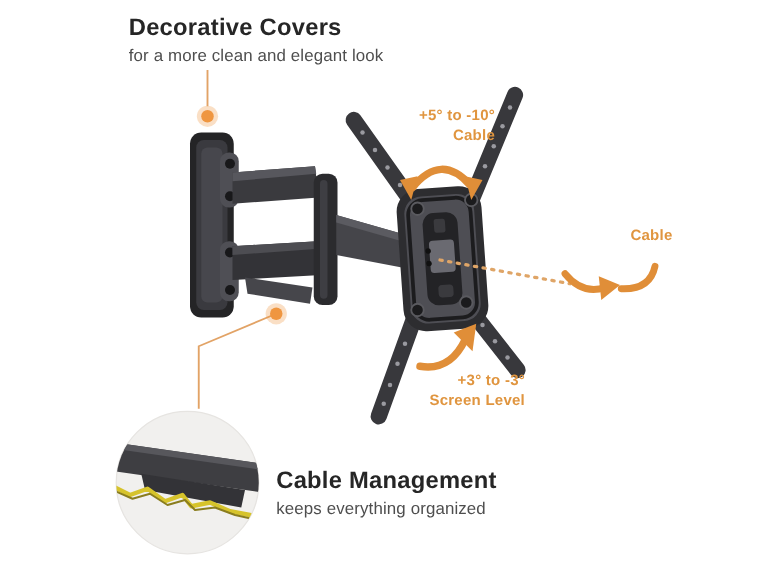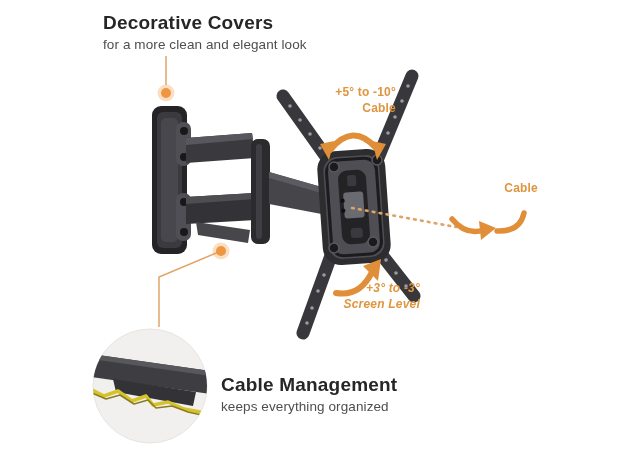--- a/index.html
+++ b/index.html
@@ -8,21 +8,21 @@
   .illustration{position:absolute;left:0;top:0;z-index:1;}
   .callout{position:absolute;z-index:2;}
   .callout-title{font-size:19px;font-weight:700;color:#262626;letter-spacing:.2px;line-height:1.15;}
   .callout-sub{font-size:13.5px;color:#4e4e4e;margin-top:3px;letter-spacing:.1px;}
   .angle-label{position:absolute;z-index:2;text-align:right;color:#E0953F;font-weight:700;
                font-size:12px;line-height:1.35;letter-spacing:.2px;}
   #decorative-covers{left:103px;top:12px;}
   #cable-management{left:221px;top:374px;}
   #tilt-label{left:296px;top:84px;width:100px;}
   #swivel-label{left:428px;top:180px;width:110px;}
-  #screen-level-label{left:300px;top:280px;width:120px;font-style:italic;}
+  #screen-level-label{left:300px;top:296px;width:120px;}
 </style>
 </head>
 <body>
 
 <div class="canvas">
 
   <svg class="illustration" width="624" height="460" viewBox="0 0 624 460">
 
     <defs>
       <clipPath id="circleClip">

